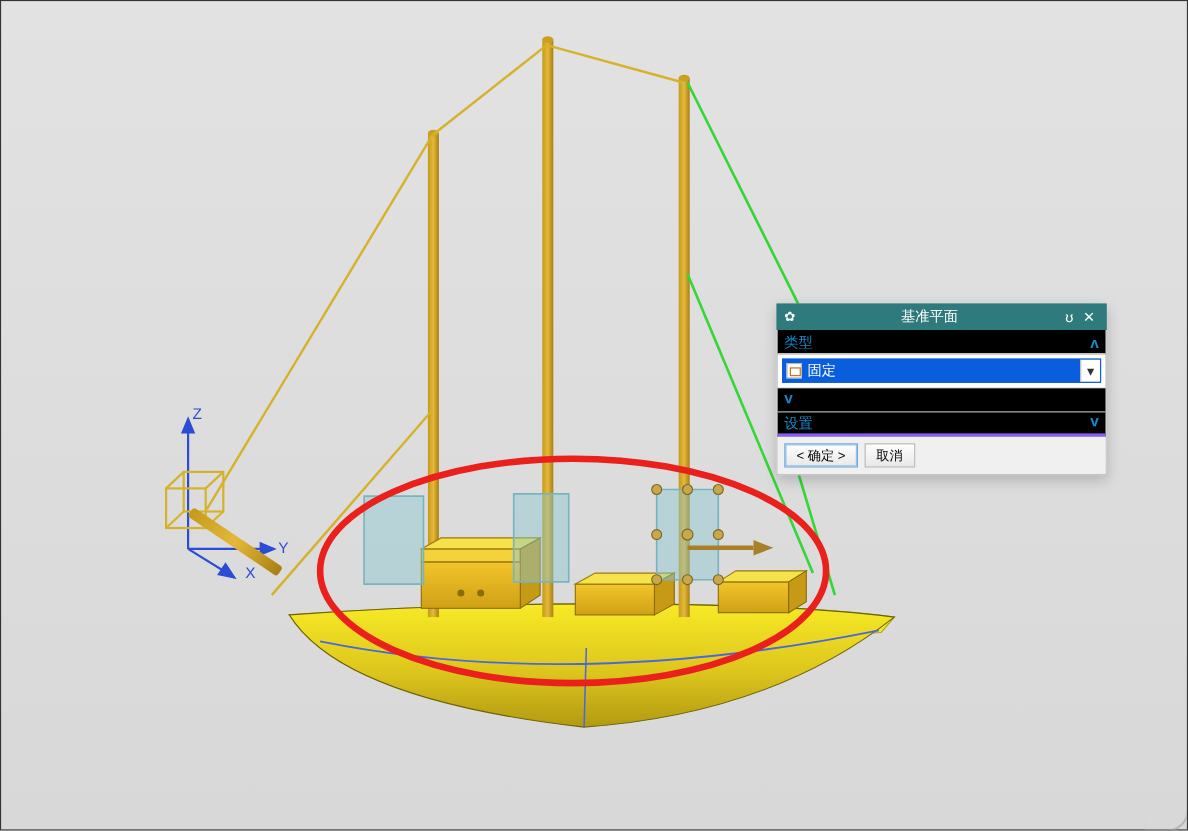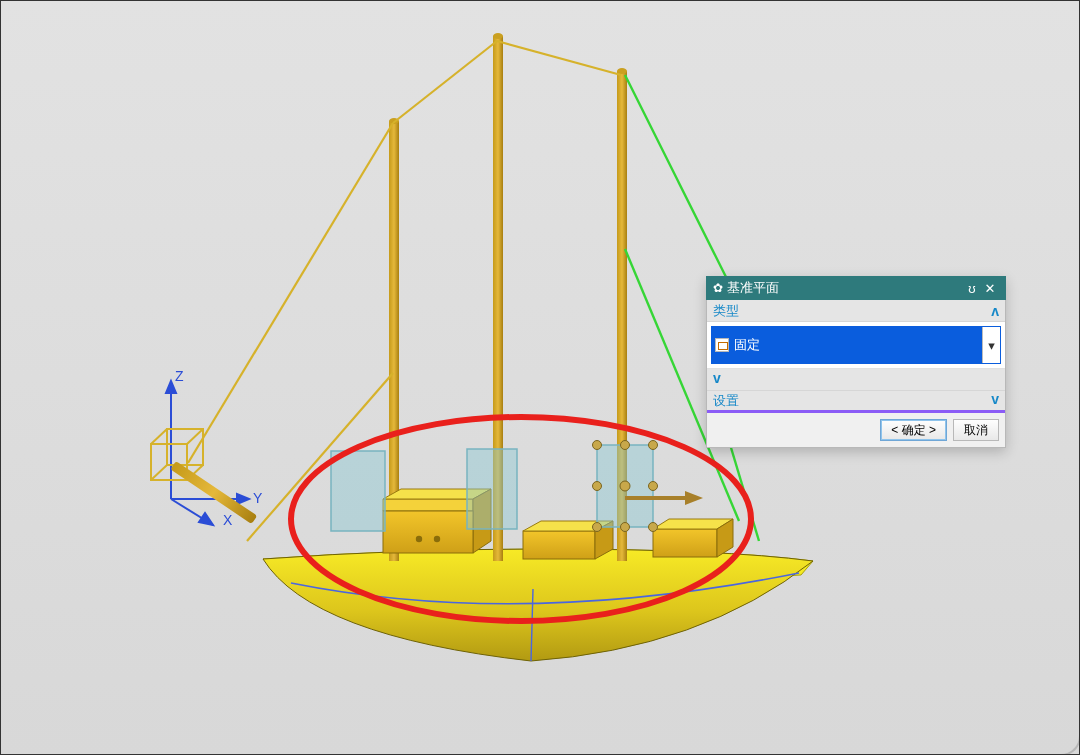--- a/index.html
+++ b/index.html
@@ -32,53 +32,53 @@
     background: #2e7a7c;
     color: #fff;
     height: 24px;
     display: flex;
     align-items: center;
     padding: 0 6px;
     font-size: 13px;
     border: 1px solid #2e7a7c;
   }
   .dlg-titlebar .gear { margin-right: 4px; font-size: 12px; }
-  .dlg-titlebar .grow { flex: 1; }
+  .dlg-titlebar .grow { flex: 1; text-align: center; }
   .dlg-titlebar .wbtn {
     width: 18px;
     text-align: center;
     cursor: pointer;
     font-size: 13px;
   }
   .dlg-body {
     border: 1px solid #b8b8b8;
     border-top: none;
   }
   .sect-head {
     display: flex;
     align-items: center;
     height: 22px;
     padding: 0 6px;
-    background: #e5e5e5;
+    background: #000000;
     border-bottom: 1px solid #d6d6d6;
     cursor: pointer;
   }
   .sect-head .lbl { color: #1688c8; flex: 1; }
   .sect-head .chev {
     color: #1688c8;
     font-weight: bold;
     font-size: 14px;
   }
   .sect-content {
     padding: 4px;
     border-bottom: 1px solid #e1e1e1;
   }
   .combo {
     display: flex;
-    height: 38px;
+    height: 22px;
     border: 1px solid #0a5ddd;
     background: #0a5ddd;
   }
   .combo .ci {
     width: 20px;
     display: flex;
     align-items: center;
     justify-content: center;
     color: #fff;
     font-size: 11px;
@@ -109,21 +109,20 @@
     width: 18px;
     background: #fff;
     border-left: 1px solid #bbb;
     display: flex;
     align-items: center;
     justify-content: center;
     color: #333;
   }
   .dlg-actions {
     display: flex;
-    justify-content: flex-end;
     padding: 6px;
     gap: 6px;
     background: #f0f0f0;
   }
   .btn {
     border: 1px solid #b8b8b8;
     background: linear-gradient(#fefefe,#e8e8e8);
     height: 22px;
     padding: 0 10px;
     font-size: 12px;

